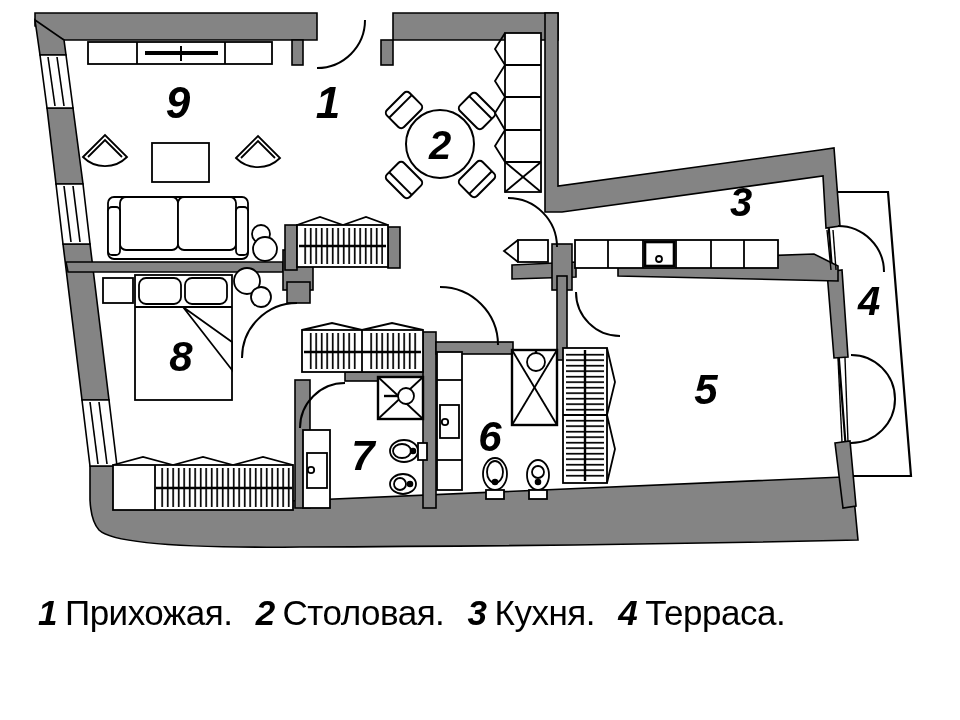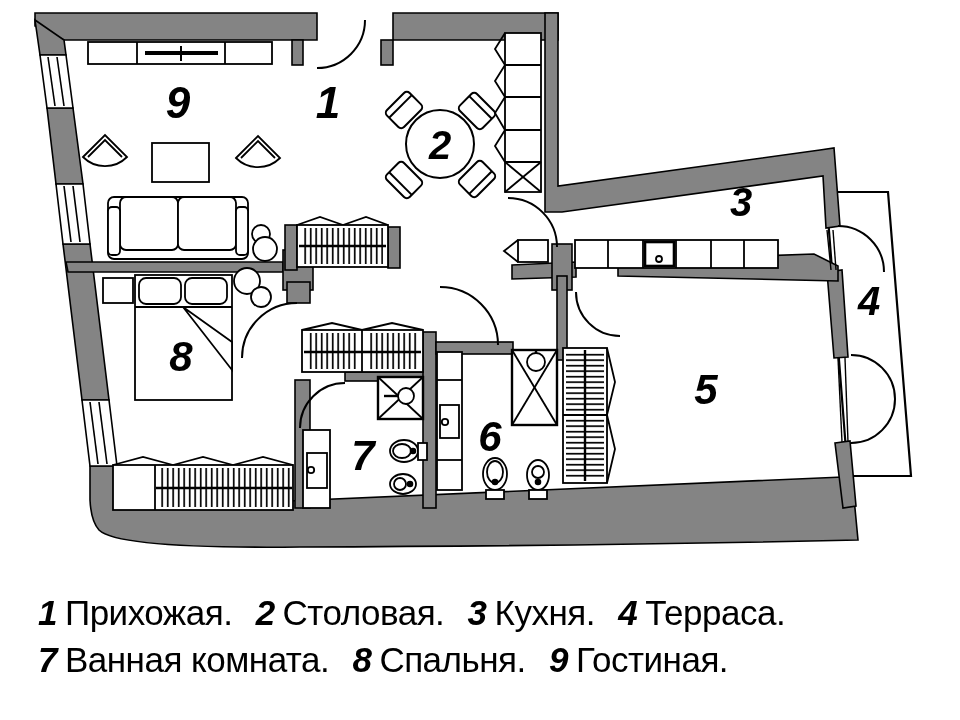--- a/index.html
+++ b/index.html
@@ -301,20 +301,15 @@
   </g>
 </svg>
 
 <div class="legend">
   <div class="legend-line">
     <span class="legend-item"><span class="num">1</span><span class="lbl">Прихожая.</span></span>
     <span class="legend-item"><span class="num">2</span><span class="lbl">Столовая.</span></span>
     <span class="legend-item"><span class="num">3</span><span class="lbl">Кухня.</span></span>
     <span class="legend-item"><span class="num">4</span><span class="lbl">Терраса.</span></span>
   </div>
-  <div class="legend-line">
-    <span class="legend-item"><span class="num">7</span><span class="lbl">Ванная комната.</span></span>
-    <span class="legend-item"><span class="num">8</span><span class="lbl">Спальня.</span></span>
-    <span class="legend-item"><span class="num">9</span><span class="lbl">Гостиная.</span></span>
-  </div>
 </div>
 
 </div>
 
 </body></html>

